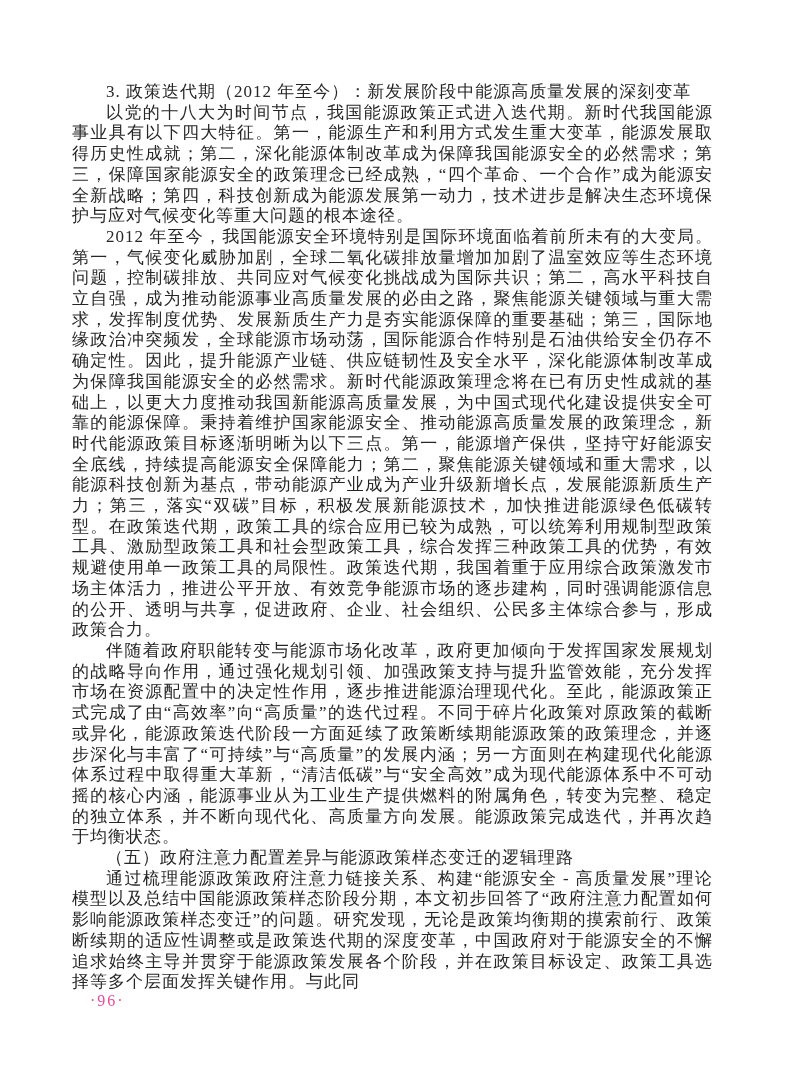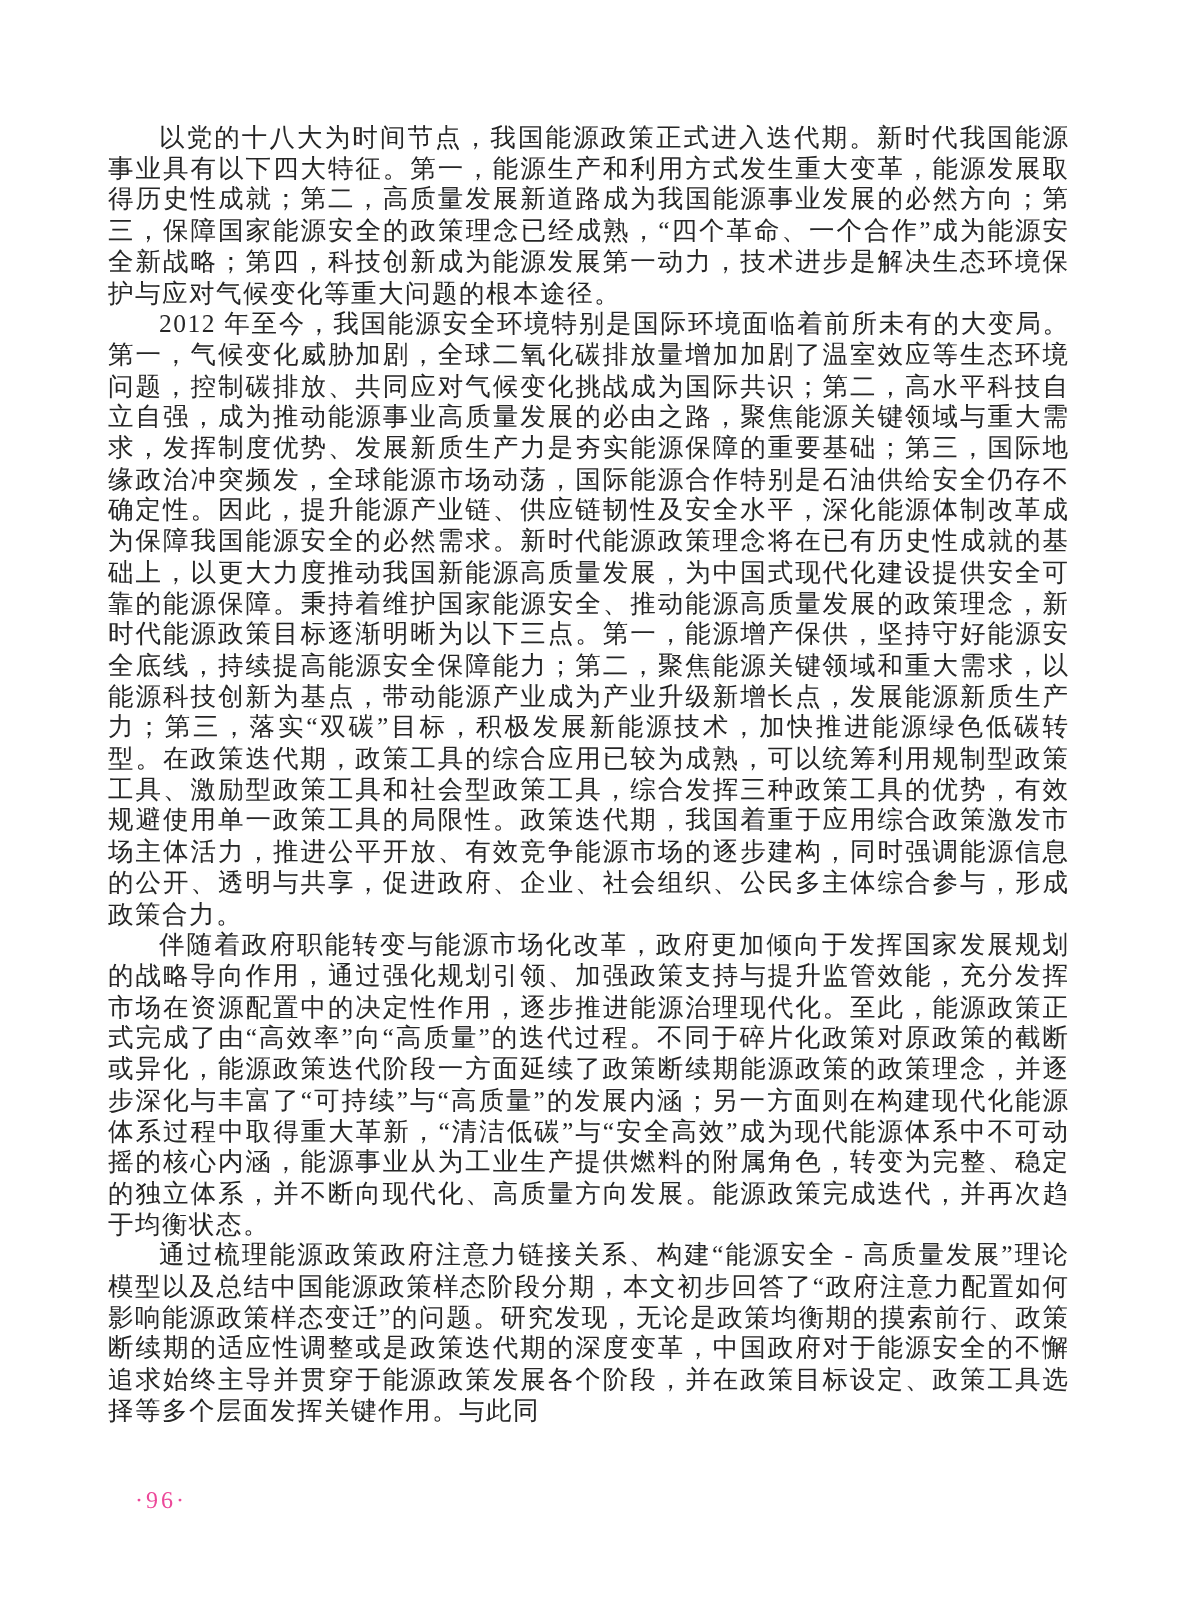--- a/index.html
+++ b/index.html
@@ -47,19 +47,21 @@
     font-size: 16px;
     letter-spacing: 2px;
     color: #ec4899;
   }
 </style>
 </head>
 <body>
 
 <div class="page">
   <div class="text-block">
-    <p>以党的十八大为时间节点，我国能源政策正式进入迭代期。新时代我国能源事业具有以下四大特征。第一，能源生产和利用方式发生重大变革，能源发展取得历史性成就；第二，高质量发展新道路成为我国能源事业发展的必然方向；第三，保障国家能源安全的政策理念已经成熟，“四个革命、一个合作”成为能源安全新战略；第四，科技创新成为能源发展第一动力，技术进步是解决生态环境保护与应对气候变化等重大问题的根本途径。</p>
+    <p>3. 政策迭代期（2012 年至今）：新发展阶段中能源高质量发展的深刻变革</p>
+    <p>以党的十八大为时间节点，我国能源政策正式进入迭代期。新时代我国能源事业具有以下四大特征。第一，能源生产和利用方式发生重大变革，能源发展取得历史性成就；第二，深化能源体制改革成为保障我国能源安全的必然需求；第三，保障国家能源安全的政策理念已经成熟，“四个革命、一个合作”成为能源安全新战略；第四，科技创新成为能源发展第一动力，技术进步是解决生态环境保护与应对气候变化等重大问题的根本途径。</p>
     <p>2012 年至今，我国能源安全环境特别是国际环境面临着前所未有的大变局。第一，气候变化威胁加剧，全球二氧化碳排放量增加加剧了温室效应等生态环境问题，控制碳排放、共同应对气候变化挑战成为国际共识；第二，高水平科技自立自强，成为推动能源事业高质量发展的必由之路，聚焦能源关键领域与重大需求，发挥制度优势、发展新质生产力是夯实能源保障的重要基础；第三，国际地缘政治冲突频发，全球能源市场动荡，国际能源合作特别是石油供给安全仍存不确定性。因此，提升能源产业链、供应链韧性及安全水平，深化能源体制改革成为保障我国能源安全的必然需求。新时代能源政策理念将在已有历史性成就的基础上，以更大力度推动我国新能源高质量发展，为中国式现代化建设提供安全可靠的能源保障。秉持着维护国家能源安全、推动能源高质量发展的政策理念，新时代能源政策目标逐渐明晰为以下三点。第一，能源增产保供，坚持守好能源安全底线，持续提高能源安全保障能力；第二，聚焦能源关键领域和重大需求，以能源科技创新为基点，带动能源产业成为产业升级新增长点，发展能源新质生产力；第三，落实“双碳”目标，积极发展新能源技术，加快推进能源绿色低碳转型。在政策迭代期，政策工具的综合应用已较为成熟，可以统筹利用规制型政策工具、激励型政策工具和社会型政策工具，综合发挥三种政策工具的优势，有效规避使用单一政策工具的局限性。政策迭代期，我国着重于应用综合政策激发市场主体活力，推进公平开放、有效竞争能源市场的逐步建构，同时强调能源信息的公开、透明与共享，促进政府、企业、社会组织、公民多主体综合参与，形成政策合力。</p>
     <p>伴随着政府职能转变与能源市场化改革，政府更加倾向于发挥国家发展规划的战略导向作用，通过强化规划引领、加强政策支持与提升监管效能，充分发挥市场在资源配置中的决定性作用，逐步推进能源治理现代化。至此，能源政策正式完成了由“高效率”向“高质量”的迭代过程。不同于碎片化政策对原政策的截断或异化，能源政策迭代阶段一方面延续了政策断续期能源政策的政策理念，并逐步深化与丰富了“可持续”与“高质量”的发展内涵；另一方面则在构建现代化能源体系过程中取得重大革新，“清洁低碳”与“安全高效”成为现代能源体系中不可动摇的核心内涵，能源事业从为工业生产提供燃料的附属角色，转变为完整、稳定的独立体系，并不断向现代化、高质量方向发展。能源政策完成迭代，并再次趋于均衡状态。</p>
+    <p>（五）政府注意力配置差异与能源政策样态变迁的逻辑理路</p>
     <p>通过梳理能源政策政府注意力链接关系、构建“能源安全 - 高质量发展”理论模型以及总结中国能源政策样态阶段分期，本文初步回答了“政府注意力配置如何影响能源政策样态变迁”的问题。研究发现，无论是政策均衡期的摸索前行、政策断续期的适应性调整或是政策迭代期的深度变革，中国政府对于能源安全的不懈追求始终主导并贯穿于能源政策发展各个阶段，并在政策目标设定、政策工具选择等多个层面发挥关键作用。与此同</p>
   </div>
   <div class="page-number">·96·</div>
 </div>
 
 </body></html>

